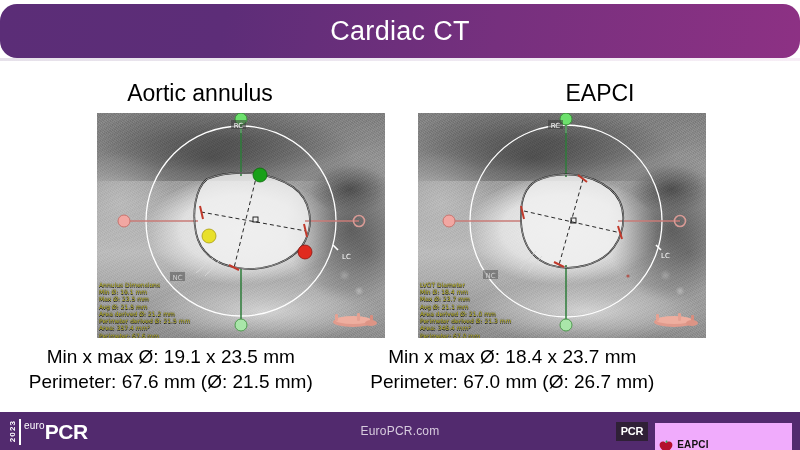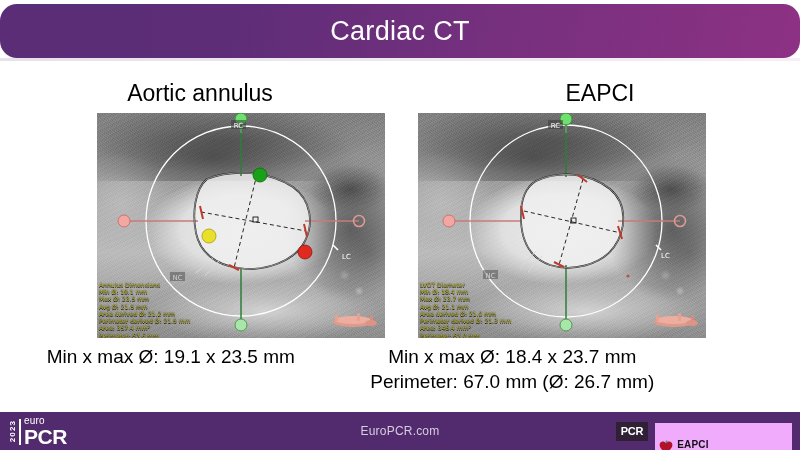--- a/index.html
+++ b/index.html
@@ -107,21 +107,21 @@
   }
   .logo-left{
     position:absolute;left:9px;top:4px;height:31px;display:flex;align-items:center;
   }
   .logo-year{
     writing-mode:vertical-rl;transform:rotate(180deg);
     color:#ffffff;font-size:8px;font-weight:700;letter-spacing:1.1px;
     line-height:1;margin-right:2px;
   }
   .logo-bar{width:2px;height:26px;background:#ffffff;margin-right:3px;}
-  .logo-words{display:flex;flex-direction:column;justify-content:center;}
+  .logo-words{display:flex;flex-direction:row;justify-content:center;}
   .logo-euro{color:#ffffff;font-size:10px;line-height:10px;font-weight:400;letter-spacing:.2px;}
   .logo-pcr{color:#ffffff;font-size:21px;line-height:21px;font-weight:700;letter-spacing:-.5px;}
   .footer-center{
     position:absolute;left:0;top:0;width:800px;height:38px;
     display:flex;align-items:center;justify-content:center;
     color:#d8ccdf;font-size:12px;letter-spacing:.2px;
   }
   .logo-right{
     position:absolute;right:8px;top:7px;height:24px;display:flex;align-items:center;gap:7px;
   }
@@ -307,20 +307,21 @@
           <div>Area: 346.4 mm²</div>
           <div>Perimeter: 67.0 mm</div>
         </div>
       </div>
     </div>
   </div>
 
   <div class="captions">
     <div class="caption">
       <div class="l1">Min x max Ø: 19.1 x 23.5 mm</div>
+      <div class="l2">Perimeter: 67.6 mm (Ø: 21.5 mm)</div>
     </div>
     <div class="caption">
       <div class="l1">Min x max Ø: 18.4 x 23.7 mm</div>
       <div class="l2">Perimeter: 67.0 mm (Ø: 26.7 mm)</div>
     </div>
   </div>
 
   <div class="footer">
     <div class="logo-left">
       <div class="logo-year">2023</div>

